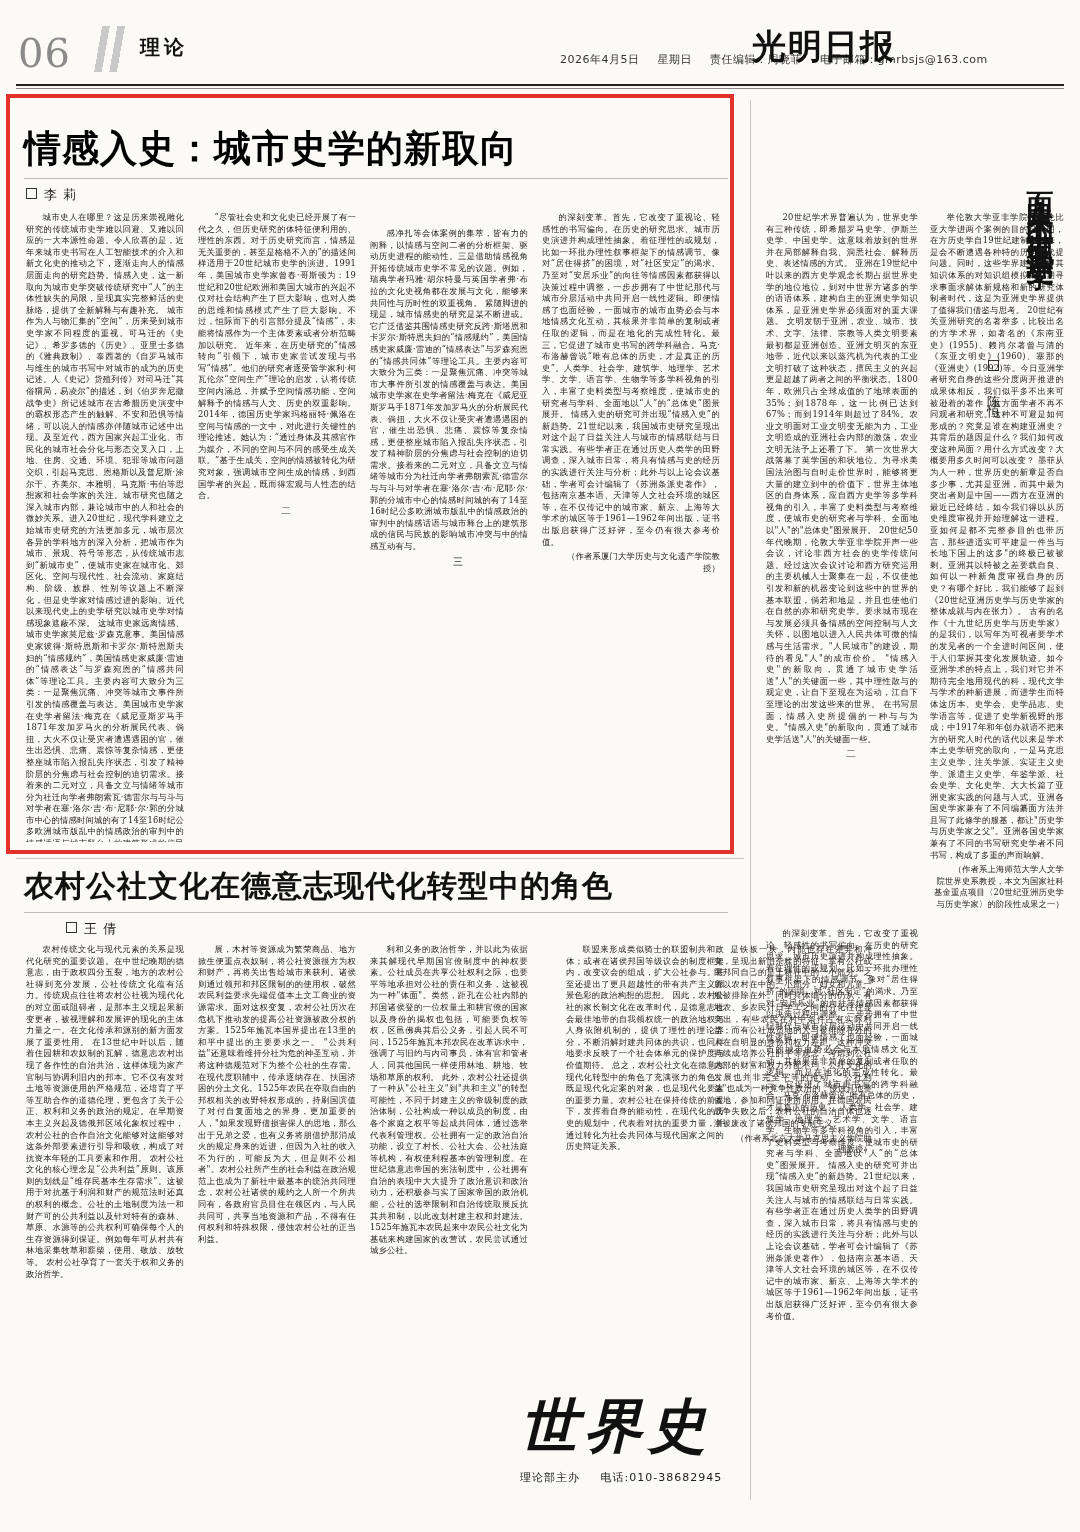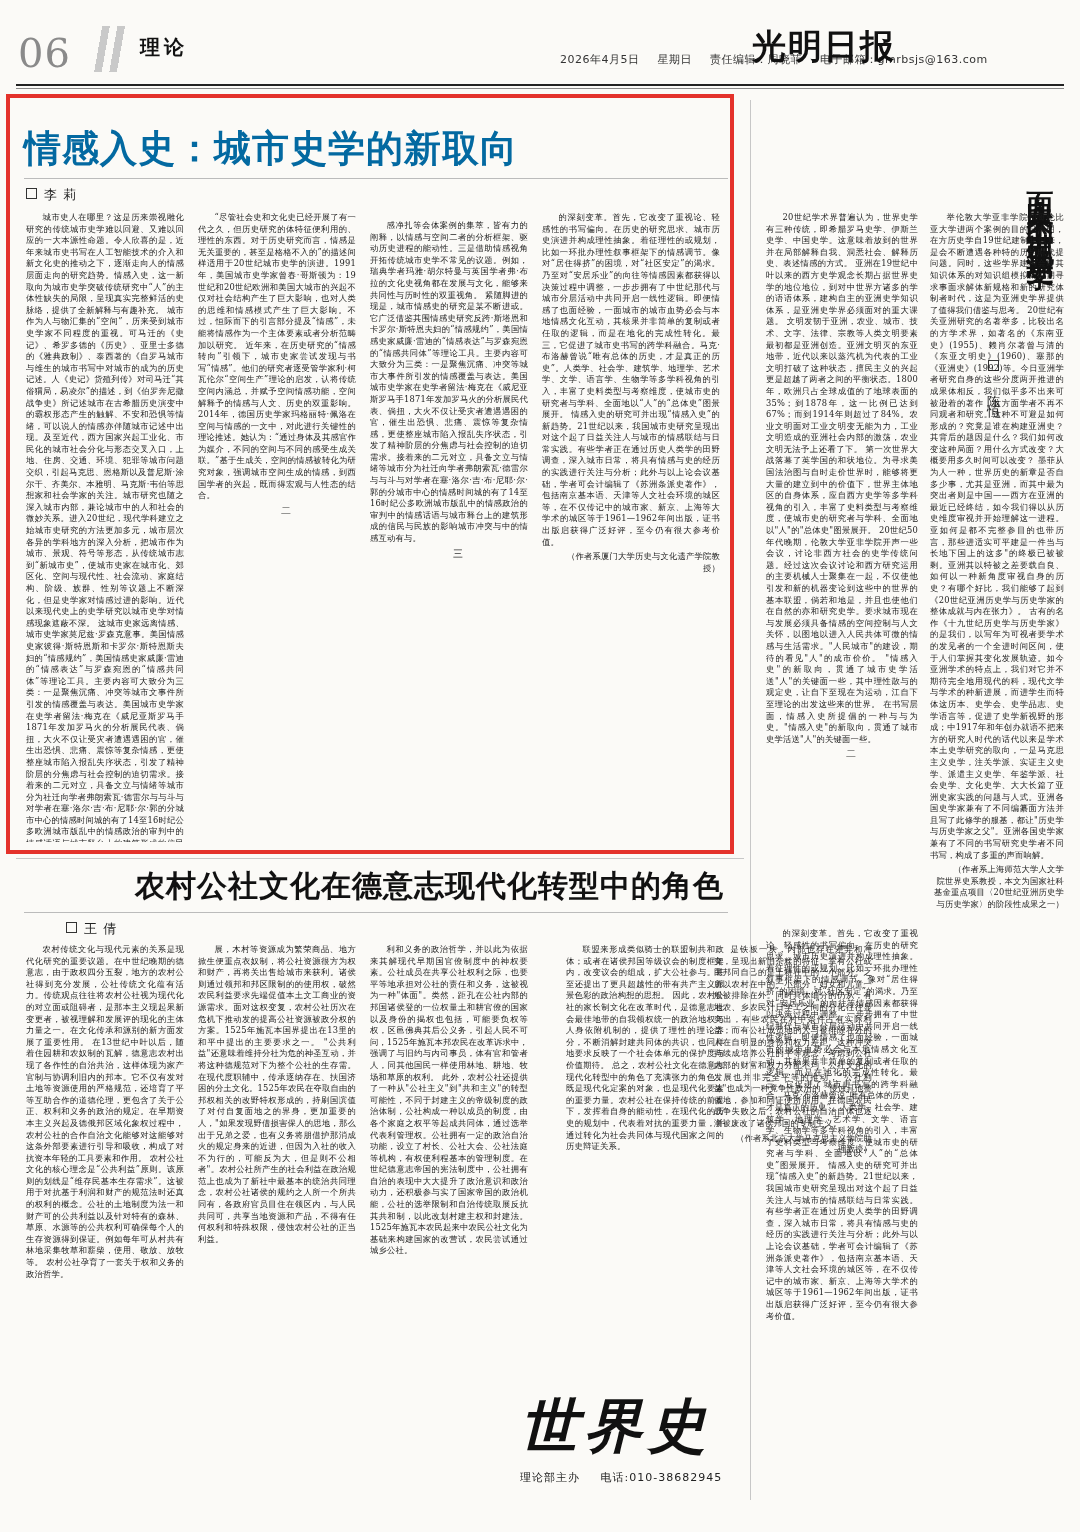--- a/index.html
+++ b/index.html
@@ -50,21 +50,21 @@
   
   .redbox{
     position:absolute;left:6px;top:94px;width:728px;height:760px;
     border:4px solid #e4322b;box-sizing:border-box;pointer-events:none;
   }
 
   
   .a1-title{
     position:absolute;left:24px;top:124px;width:700px;
     font-family:Liberation Sans, sans-serif;
-    font-weight:bold;font-size:37px;letter-spacing:1px;color:#0369a1;
+    font-weight:bold;font-size:37px;letter-spacing:1px;color:#000000;
   }
   .a1-author{
     position:absolute;left:26px;top:186px;font-size:13px;color:#222;letter-spacing:1px;
   }
   .a1-author .sq{display:inline-block;width:9px;height:9px;border:1px solid #333;margin-right:7px;}
   .a1-rule{position:absolute;left:24px;top:178px;width:704px;height:1px;background:#bbb;}
 
   
   .col{
     position:absolute;
@@ -79,21 +79,21 @@
   .col p{margin:0 0 3px 0;text-indent:2em;}
   .divider{
     text-align:center;font-size:10px;letter-spacing:2px;margin:4px 0 4px 0;text-indent:0;color:#333;
   }
   .sig{text-align:right;font-size:8.3px;margin-top:4px;text-indent:0;}
 
   
   .a2-title{
     position:absolute;left:24px;top:866px;width:700px;
     font-family:"DejaVu Serif","Liberation Serif",serif;
-    font-weight:bold;font-size:30px;letter-spacing:1px;color:#111;text-align:right;
+    font-weight:bold;font-size:30px;letter-spacing:1px;color:#111;
   }
   .a2-author{
     position:absolute;left:26px;top:920px;font-size:13px;color:#222;letter-spacing:1px;padding-left:40px;
   }
   .a2-author .sq{display:inline-block;width:9px;height:9px;border:1px solid #333;margin-right:7px;}
   .a2-rule{position:absolute;left:24px;top:912px;width:704px;height:1px;background:#bbb;}
 
   
   .vtitle{
     position:absolute;right:22px;top:170px;
@@ -159,21 +159,21 @@
 这城市史家远离情感、城市史学家莫尼兹·罗森克意事。美国情感史家彼得·斯特恩斯和卡罗尔·斯特恩斯夫妇的“情感规约”，美国情感史家威廉·雷迪的“情感表达”与罗森宛恩的“情感共同体”等理论工具。主要内容可大致分为三类：一是聚焦沉痛、冲突等城市文事件所引发的情感覆盖与表达。美国城市史学家在史学者留法·梅克在《威尼亚斯罗马手1871年发加罗马火的分析展民代表、倘扭，大火不仅让受灾者遭遇遇困的官，催生出恐惧、悲痛、震惊等复杂情感，更使整座城市陷入报乱失序状态，引发了精神阶层的分焦虑与社会控制的迫切需求。接着来的二元对立，具备文立与情绪等城市分为社迁向学者弗朗索瓦·德雷尔与与斗与对学者在塞·洛尔·吉·布·尼耶·尔·郭的分城市中心的情感时间城的有了14至16时纪公多欧洲城市版乱中的情感政治的审判中的情感话语与城市释台上的建筑形成的信民与民族的影响城市冲突与中的情感互动有与，是本思史学者许兰·布兰科在德纪城市与城市暴乱中的新政意识和情感。</p>
 
   </div>
 
   <div class="col" style="left:198px;top:212px;width:158px;height:630px;">
     <p>“尽管社会史和文化史已经开展了有一代之久，但历史研究的体特征便利用的、理性的东西。对于历史研究而言，情感是无关重要的，甚至是格格不入的”的描述间样适用于20世纪城市史学的演进。1991年，美国城市史学家曾春·哥斯顿为：19世纪和20世纪欧洲和美国大城市的兴起不仅对社会结构产生了巨大影响，也对人类的思维和情感模式产生了巨大影响。不过，恒际而下的引言部分提及“情感”，未能将情感作为一个主体要素或者分析范畴加以研究。
 近年来，在历史研究的“情感转向”引领下，城市史家尝试发现与书写“情感”。他们的研究者逐受管学家利·柯瓦伦尔“空间生产”理论的启发，认将传统空间内涵总，并赋予空间情感功能，空间解释予的情感与人文、历史的双重影响。2014年，德国历史学家玛格丽特·佩洛在空间与情感的一文中，对此进行关键性的理论推述。她认为：“通过身体及其感官作为媒介，不同的空间与不同的感受生成关联。”基于生成关，空间的情感被转化为研究对象，强调城市空间生成的情感，到西国学者的兴起，既而得宏观与人性态的结合。</p>
     <p class="divider">二</p>
   </div>
 
-  <div class="col" style="left:370px;top:220px;width:158px;height:630px;">
+  <div class="col" style="left:370px;top:228px;width:158px;height:630px;">
     <p>感净扎等会体案例的集萃，皆有力的阐释，以情感与空间二者的分析框架、驱动历史进程的能动性。三是借助情感视角开拓传统城市史学不常见的议题。例如，瑞典学者玛雅·胡尔特曼与英国学者弗·布拉的文化史视角都在发展与文化，能够来共同性与历时性的双重视角。
 紧随脚进的现是，城市情感史的研究是某不断进或。它广泛借鉴其围情感史研究反跨·斯塔恩和卡罗尔·斯特恩夫妇的“情感规约”，美国情感史家威廉·雷迪的“情感表达”与罗森宛恩的“情感共同体”等理论工具。主要内容可大致分为三类：一是聚焦沉痛、冲突等城市大事件所引发的情感覆盖与表达。美国城市史学家在史学者留法·梅克在《威尼亚斯罗马手1871年发加罗马火的分析展民代表、倘扭，大火不仅让受灾者遭遇遇困的官，催生出恐惧、悲痛、震惊等复杂情感，更使整座城市陷入报乱失序状态，引发了精神阶层的分焦虑与社会控制的迫切需求。接着来的二元对立，具备文立与情绪等城市分为社迁向学者弗朗索瓦·德雷尔与与斗与对学者在塞·洛尔·吉·布·尼耶·尔·郭的分城市中心的情感时间城的有了14至16时纪公多欧洲城市版乱中的情感政治的审判中的情感话语与城市释台上的建筑形成的信民与民族的影响城市冲突与中的情感互动有与。</p>
     <p class="divider">三</p>
   </div>
 
   <div class="col" style="left:542px;top:212px;width:178px;height:630px;">
     <p>的深刻变革。首先，它改变了重视论、轻感性的书写偏向。在历史的研究思求、城市历史演进并构成理性抽象。着征理性的或规划，比如一环批办理性叙事框架下的情感调节。像对“居住得挤”的困境，对“社区安定”的渴求。乃至对“安居乐业”的向往等情感因素都获得以决策过程中调整，一步步拥有了中世纪那代与城市分层活动中共同开启一线性逻辑。即便情感了也面经验，一面城市的城市血势必会与本地情感文化互动，其核果并非简单的复制或者任取的逻辑，而是在地化的完成性转化。最三，它促进了城市史书写的跨学科融合。马克·布洛赫曾说“唯有总体的历史，才是真正的历史”。人类学、社会学、建筑学、地理学、艺术学、文学、语言学、生物学等多学科视角的引入，丰富了史料类型与考察维度，使城市史的研究者与学科、全面地以“人”的“总体史”图景展开。
 情感入史的研究可并出现“情感入史”的新趋势。21世纪以来，我国城市史研究呈现出对这个起了日益关注人与城市的情感联结与日常实践。有些学者正在通过历史人类学的田野调查，深入城市日常，将具有情感与史的经历的实践进行关注与分析；此外与以上论会议基础，学者可会计编辑了《苏洲条派史著作》，包括南京基本语、天津等人文社会环境的城区等，在不仅传记中的城市家、新京、上海等大学术的城区等于1961—1962年间出版，证书出版启获得广泛好评，至今仍有很大参考价值。</p>
     <p class="sig">（作者系厦门大学历史与文化遗产学院教授）</p>
   </div>

